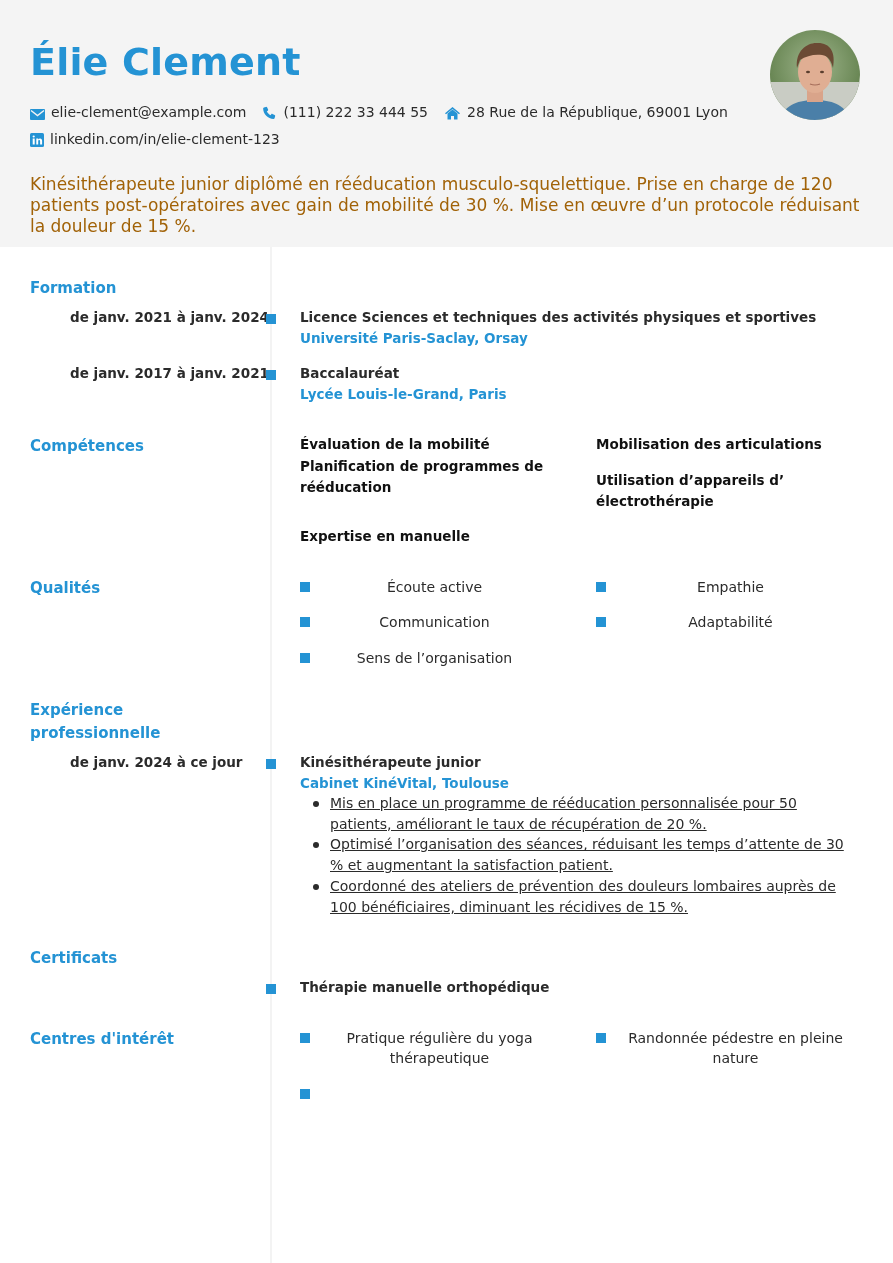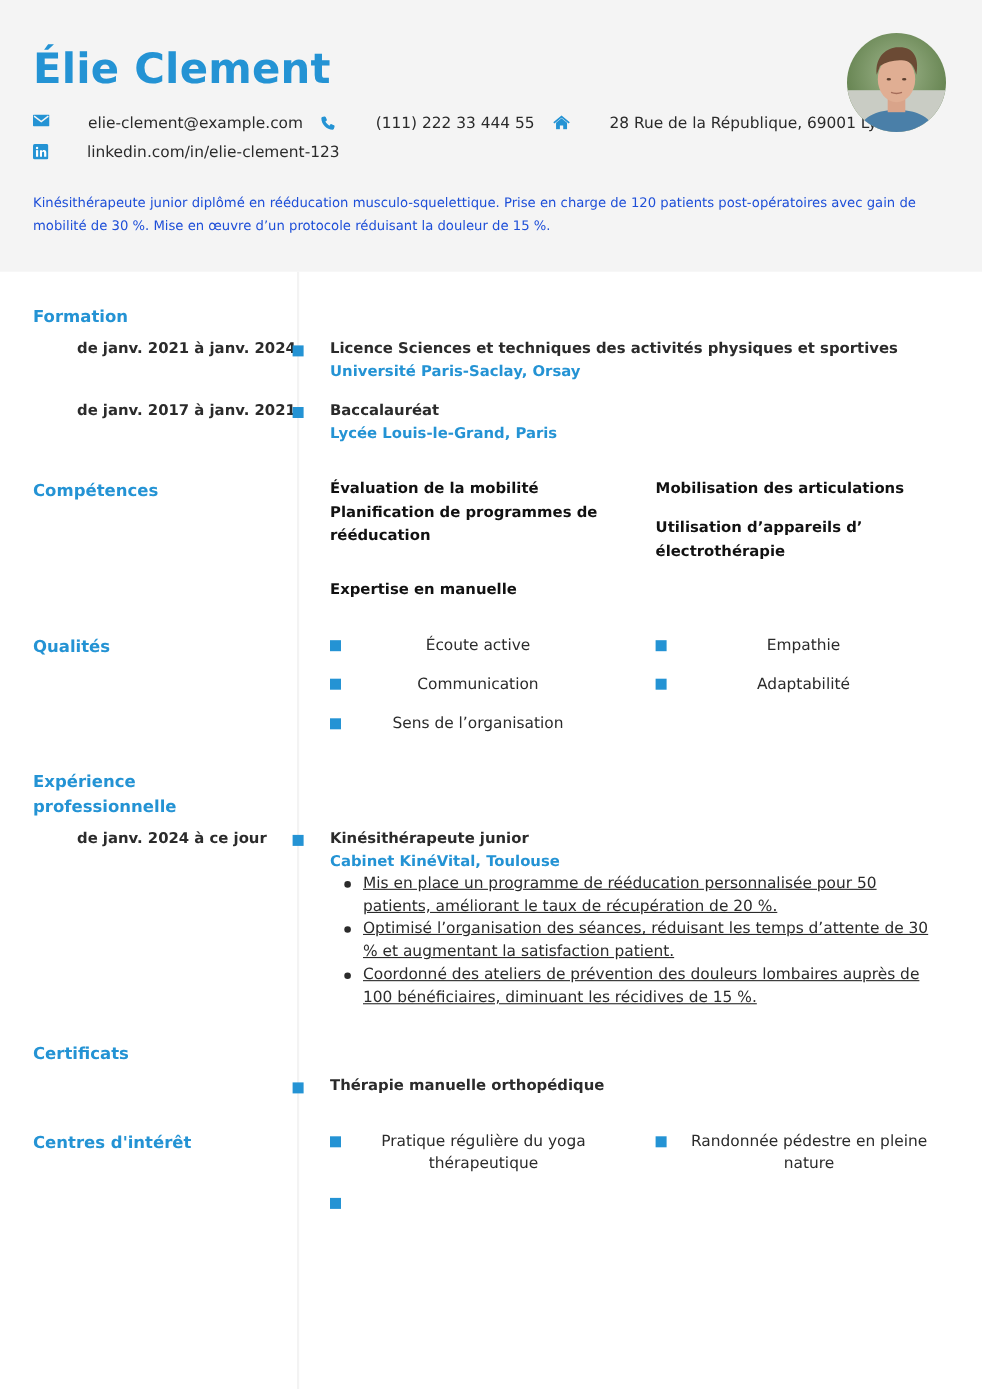--- a/index.html
+++ b/index.html
@@ -4,23 +4,23 @@
 <style>
   * { margin: 0; padding: 0; box-sizing: border-box; }
   html, body { width: 893px; height: 1263px; background: #ffffff; }
   body { font-family: "DejaVu Sans", sans-serif; color: #2b2b2b; position: relative; overflow: hidden; }
 
   .header { background: #f4f4f4; height: 247px; position: relative; padding: 12px 30px; }
   .name { position: absolute; left: 30px; top: 40px; font-size: 38px; font-weight: bold; color: #2493d4; letter-spacing: 0.2px; }
   .contact-row { position: absolute; left: 30px; display: flex; align-items: center; font-size: 14px; color: #2b2b2b; white-space: nowrap; }
   .contact-row.r1 { top: 104px; }
   .contact-row.r2 { top: 131px; }
-  .contact-item { display: flex; align-items: flex-start; margin-right: 16px; gap: 29px; }
+  .contact-item { display: flex; align-items: flex-end; margin-right: 16px; }
   .contact-item svg { margin-right: 6px; flex: 0 0 auto; }
-  .summary { position: absolute; left: 30px; top: 174px; width: 830px; font-size: 12px; line-height: 21px; color: #1d4ed8; }
+  .summary { position: absolute; left: 30px; top: 174px; width: 830px; font-size: 17px; line-height: 21px; color: #a16207; }
   .photo { position: absolute; left: 770px; top: 30px; width: 90px; height: 90px; border-radius: 50%; overflow: hidden; }
 
   .divider { position: absolute; left: 270px; top: 247px; width: 2px; height: 1016px; background: #f3f3f3; }
 
   .section-title { position: absolute; left: 30px; font-size: 15px; font-weight: bold; color: #2493d4; line-height: 23px; width: 200px; }
   .date { position: absolute; left: 30px; font-size: 13.5px; font-weight: bold; color: #2b2b2b; margin-left: 40px; }
   .marker { position: absolute; left: 266px; width: 10px; height: 10px; background: #2493d4; }
   .entry-title { position: absolute; left: 300px; font-size: 13.5px; font-weight: bold; color: #2b2b2b; }
   .entry-sub { position: absolute; left: 300px; font-size: 13.5px; font-weight: bold; color: #2493d4; }
 

